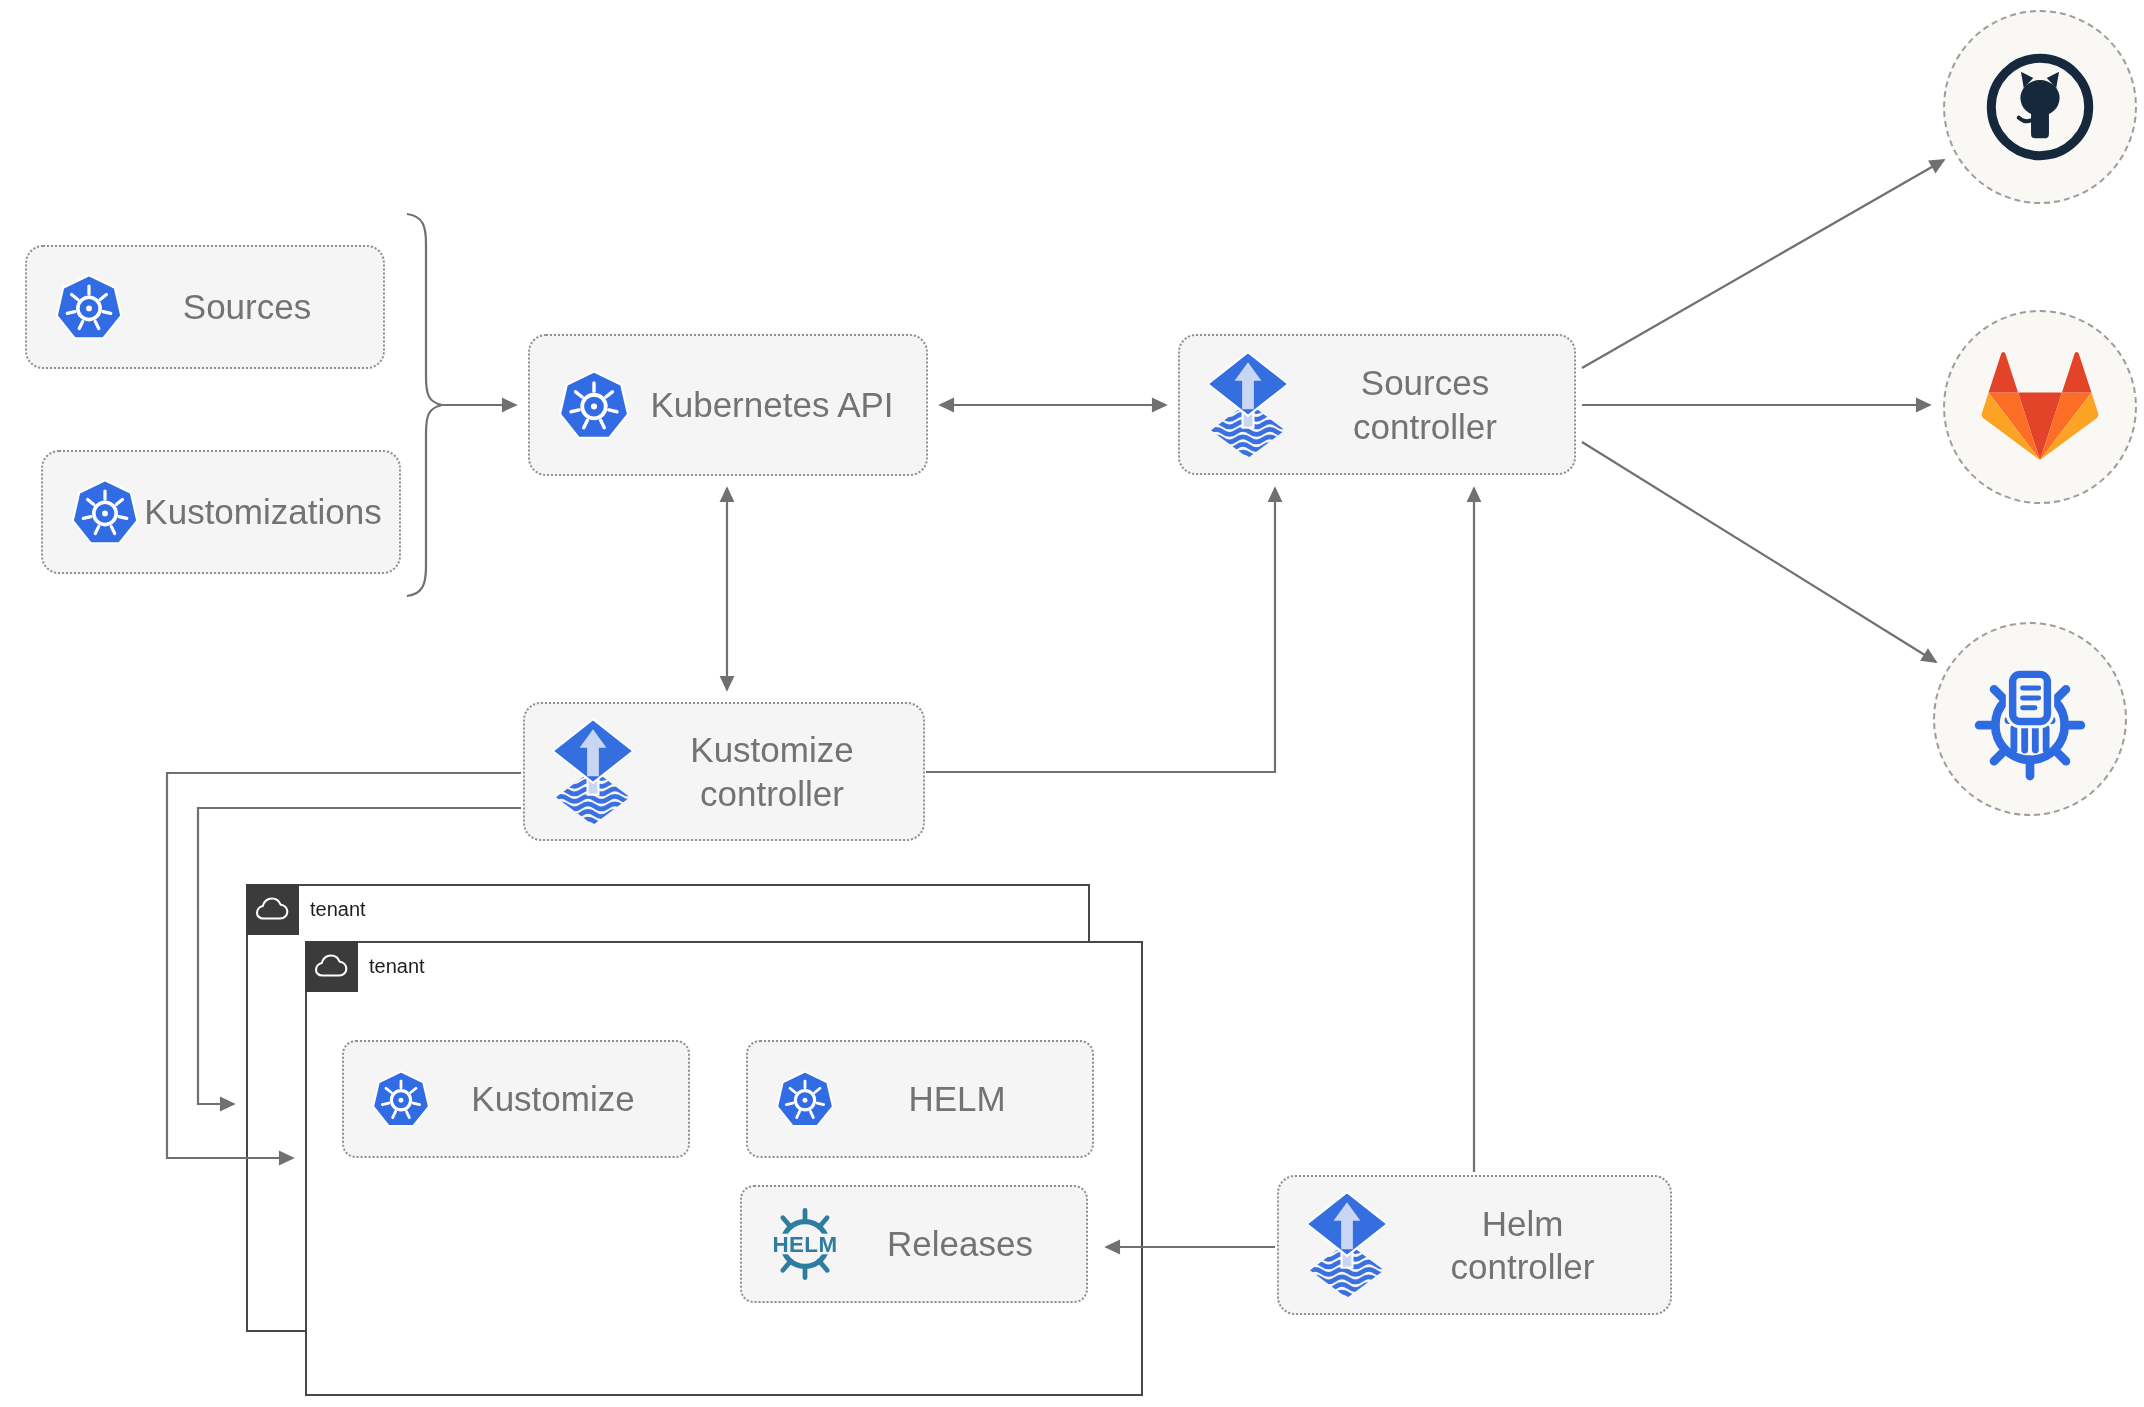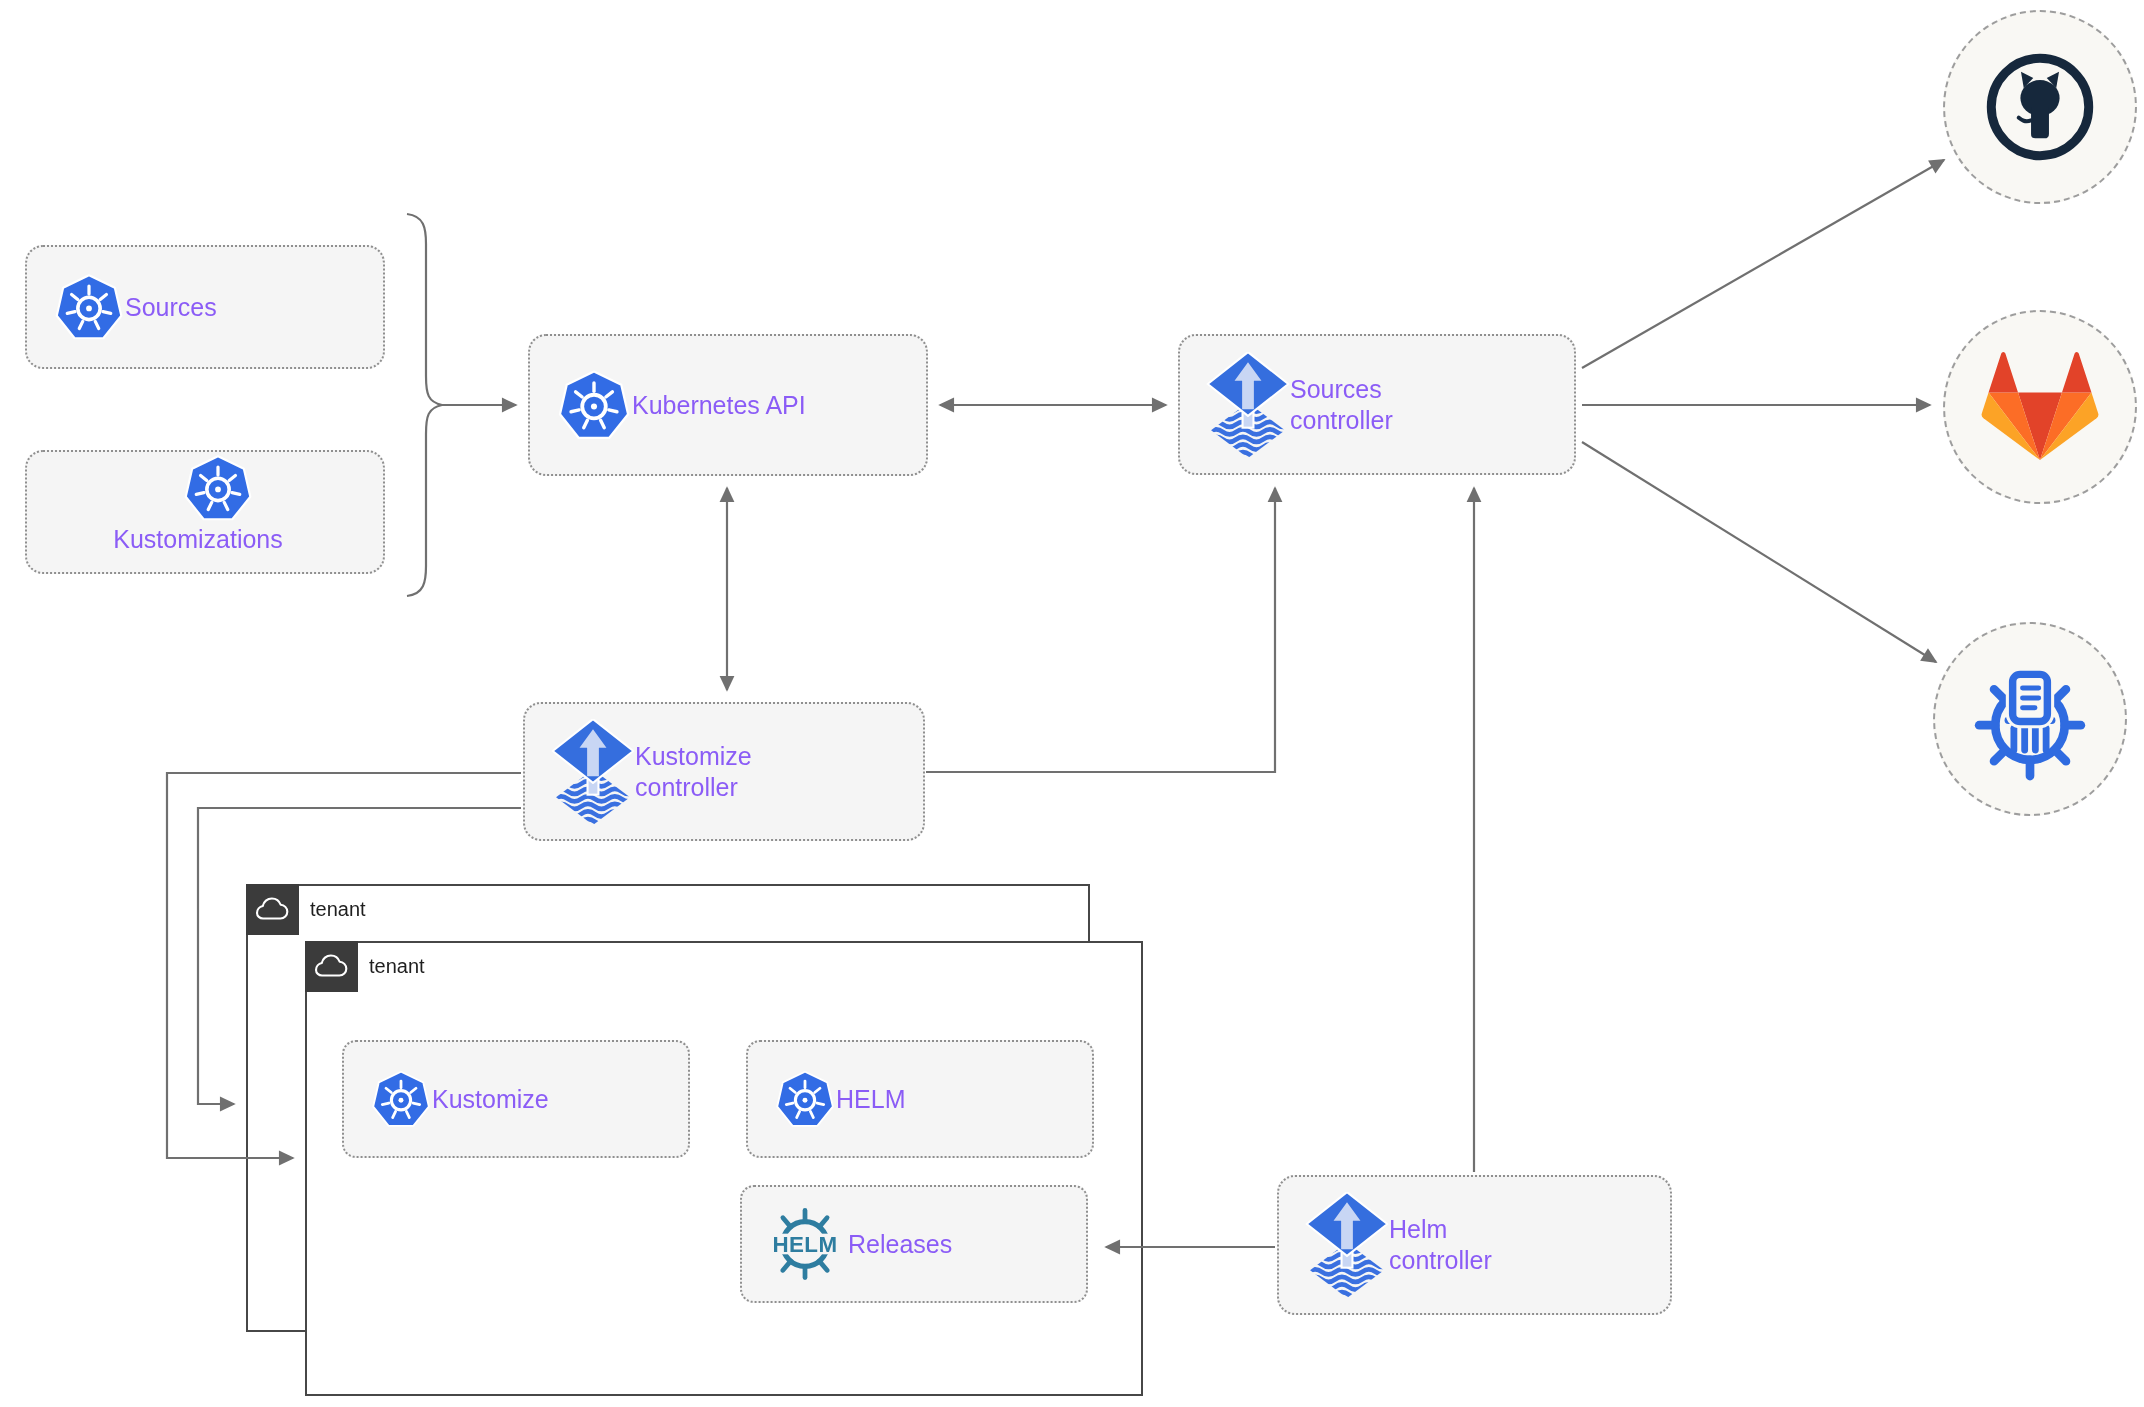--- a/index.html
+++ b/index.html
@@ -7,21 +7,21 @@
           font-family:"Liberation Sans",sans-serif;overflow:hidden;}
 
   
   .tenant-layer{z-index:1;}
   .connector-layer{position:absolute;left:0;top:0;width:2144px;height:1407px;z-index:2;pointer-events:none;}
 
   
   .dotted-box{position:absolute;box-sizing:border-box;background:#f5f5f5;
               border:2.5px dotted #8f8f8f;border-radius:18px;
               display:flex;align-items:center;z-index:3;}
-  .dotted-box .lbl{flex:1;font-size:25px;color:#8b5cf6;
+  .dotted-box .lbl{flex:1;text-align:center;font-size:35px;color:#737373;
                    line-height:1.24;padding-right:14px;}
   .dotted-box .icon{flex:0 0 auto;margin-left:26px;display:block;}
 
   
   .remote-circle{position:absolute;width:194px;height:194px;box-sizing:border-box;
                  border:2.5px dashed #9d9d9d;border-radius:50%;background:#f9f8f4;
                  display:flex;align-items:center;justify-content:center;z-index:3;}
 
   
   .tenant{position:absolute;box-sizing:border-box;background:#ffffff;
@@ -189,21 +189,21 @@
     </g>
   </svg>
 
   <div class="dotted-box" style="left:25px;top:245px;width:360px;height:124px;">
     <svg class="icon" width="72" height="72">
         <use href="#sym-k8s"></use>
       </svg>
     <div class="lbl">Sources</div>
   </div>
 
-  <div class="dotted-box" style="left:25px;top:450px;width:360px;height:124px;flex-direction:column;">
+  <div class="dotted-box" style="left:41px;top:450px;width:360px;height:124px;">
     <svg class="icon" width="72" height="72">
         <use href="#sym-k8s"></use>
       </svg>
     <div class="lbl">Kustomizations</div>
   </div>
 
   <div class="dotted-box" style="left:528px;top:334px;width:400px;height:142px;">
     <svg class="icon" width="76" height="76">
         <use href="#sym-k8s"></use>
       </svg>

